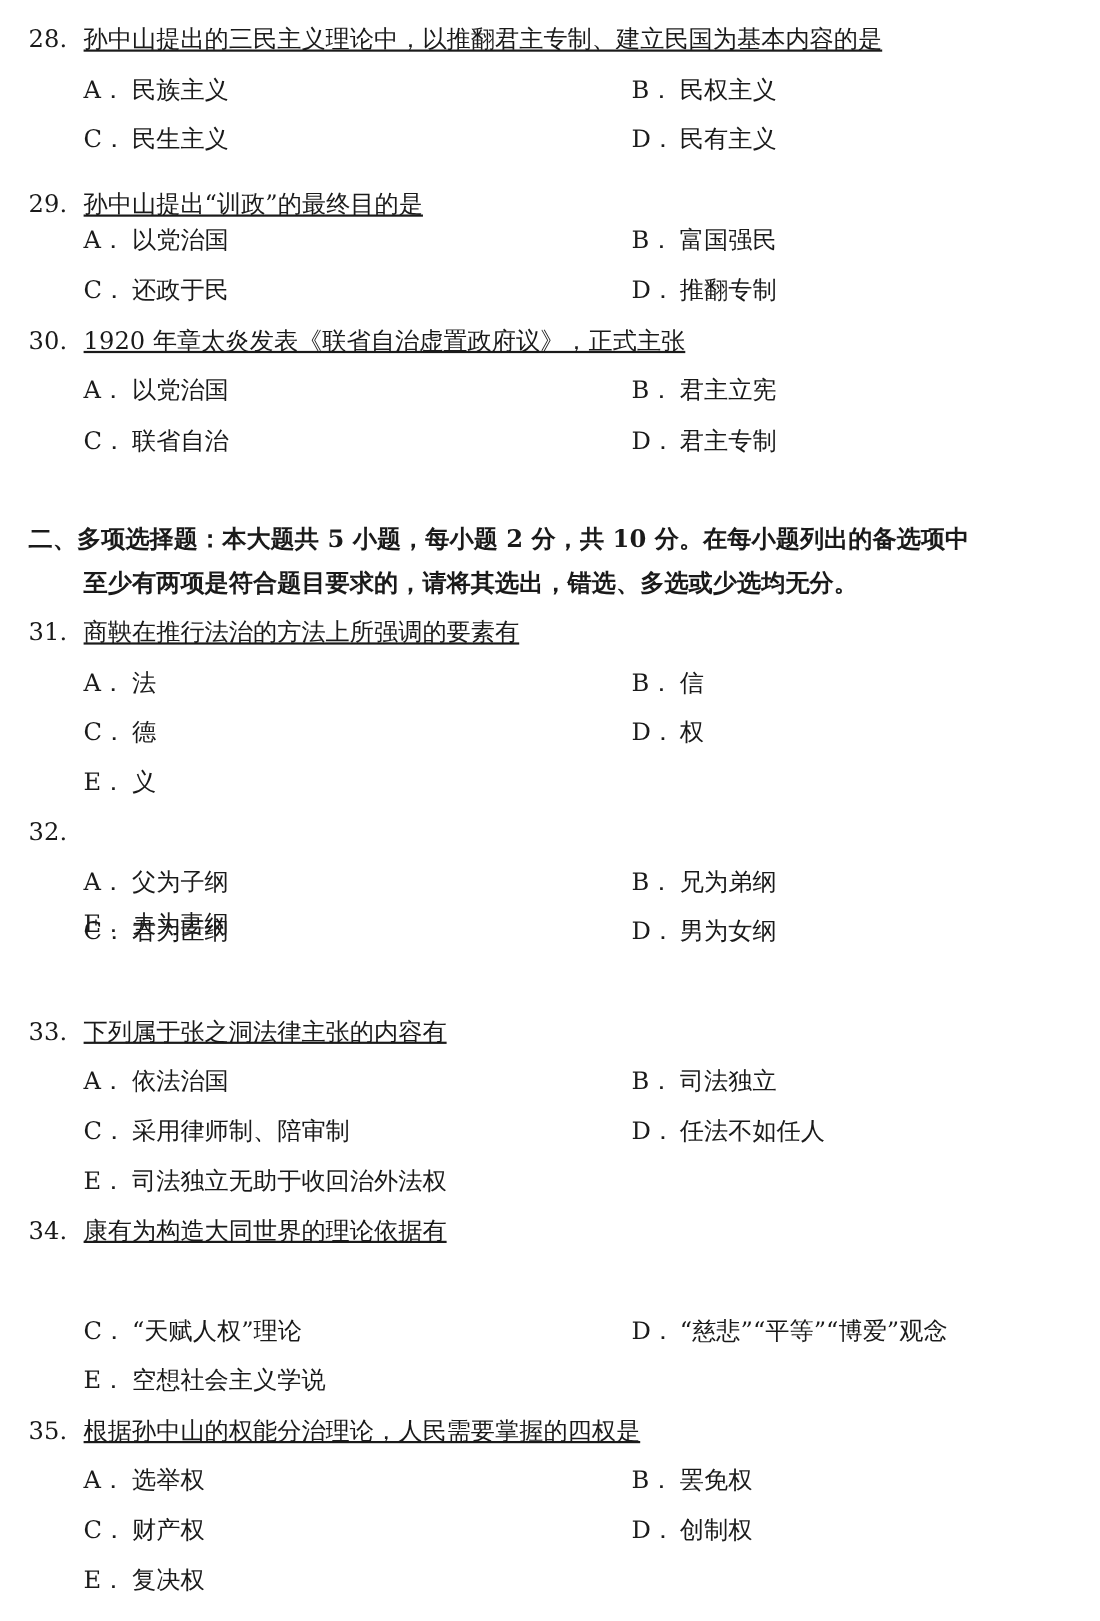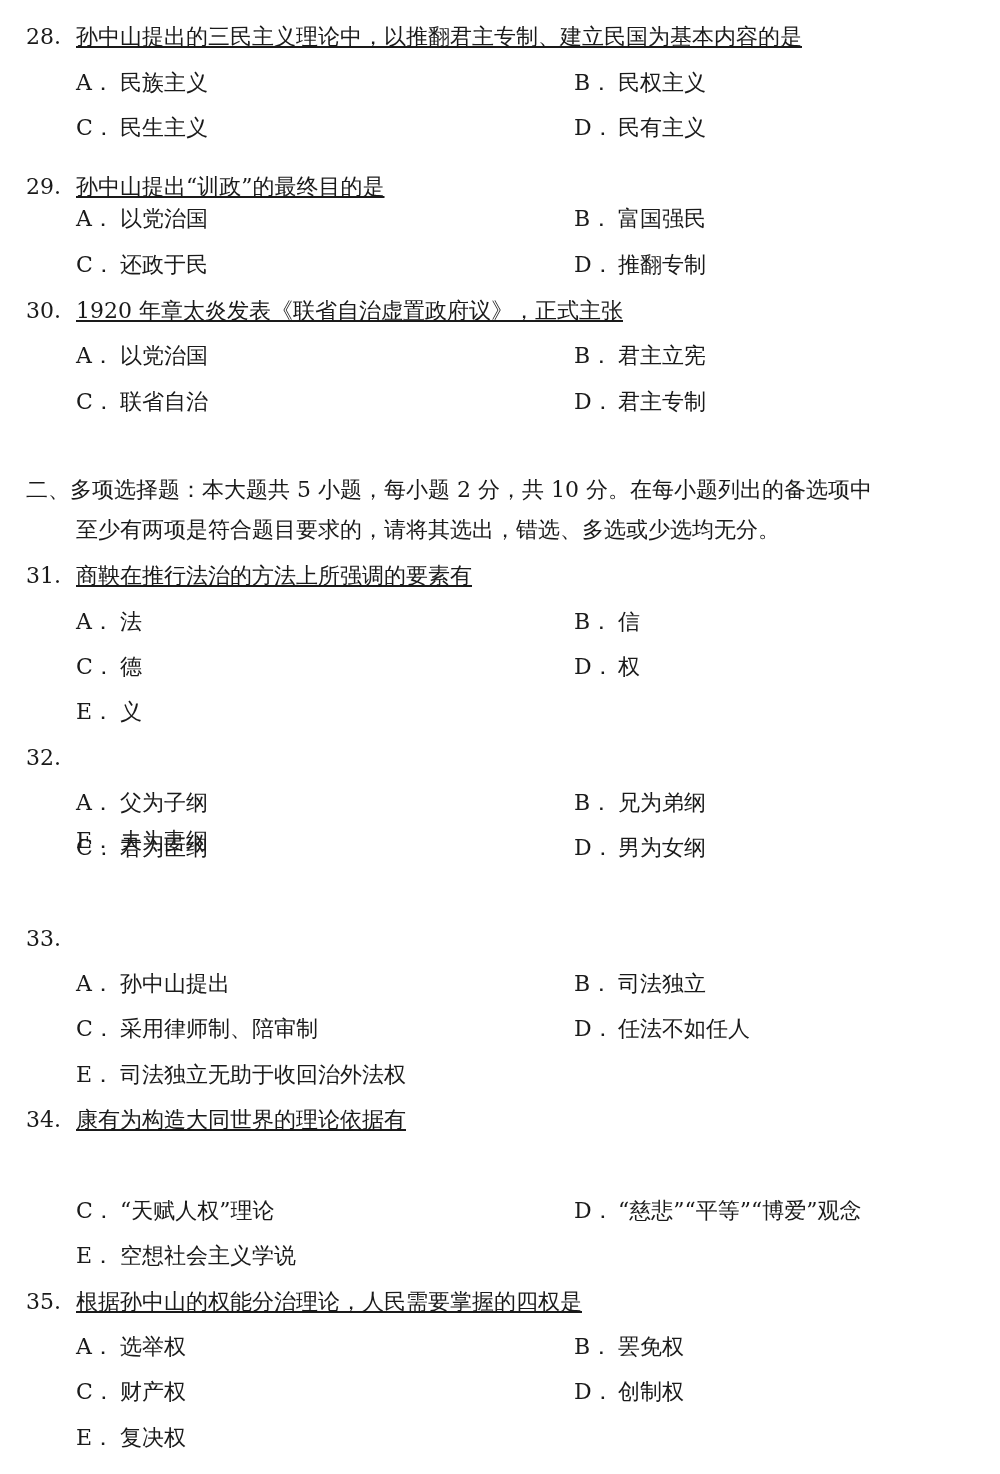--- a/index.html
+++ b/index.html
@@ -13,21 +13,21 @@
     font-size: 22px; line-height: 34px; white-space: nowrap;
   }
   .qnum { position: absolute; left: 26px; top: 0; }
   .qtext { position: absolute; left: 76px; top: 0; text-decoration: underline; }
   .opt { position: absolute; top: 0; }
   .opt.colA { left: 76px; }
   .opt.colB { left: 526px; margin-left: 48px; }
   .opt .letter { display: inline-block; width: 44px; }
   .section {
     position: absolute; left: 26px; width: 960px;
-    font-size: 22px; line-height: 34px; font-weight: normal; white-space: nowrap;
+    font-size: 22px; line-height: 34px; font-weight: bold; white-space: nowrap;
   }
   .section.l2 { left: 76px; }
 </style>
 </head>
 <body>
 
 <div class="line" style="top:20px">
   <span class="qnum">28.</span>
   <span class="qtext">孙中山提出的三民主义理论中，以推翻君主专制、建立民国为基本内容的是</span>
 </div>
@@ -95,23 +95,24 @@
 <div class="line" style="top:831px">
   <span class="opt colA"><span class="letter">C．</span><span>君为臣纲</span></span>
   <span class="opt colB"><span class="letter">D．</span><span>男为女纲</span></span>
 </div>
 <div class="line" style="top:824px">
   <span class="opt colA"><span class="letter">E．</span><span>夫为妻纲</span></span>
 </div>
 
 <div class="line" style="top:922px">
   <span class="qnum">33.</span>
+  <span class="qtext">下列属于张之洞法律主张的内容有</span>
 </div>
 <div class="line" style="top:967px">
-  <span class="opt colA"><span class="letter">A．</span><span>孙中山提出</span></span>
+  <span class="opt colA"><span class="letter">A．</span><span>依法治国</span></span>
   <span class="opt colB"><span class="letter">B．</span><span>司法独立</span></span>
 </div>
 <div class="line" style="top:1012px">
   <span class="opt colB"><span class="letter">D．</span><span>任法不如任人</span></span>
   <span class="opt colA"><span class="letter">C．</span><span>采用律师制、陪审制</span></span>
 </div>
 <div class="line" style="top:1058px">
   <span class="opt colA"><span class="letter">E．</span><span>司法独立无助于收回治外法权</span></span>
 </div>
 

